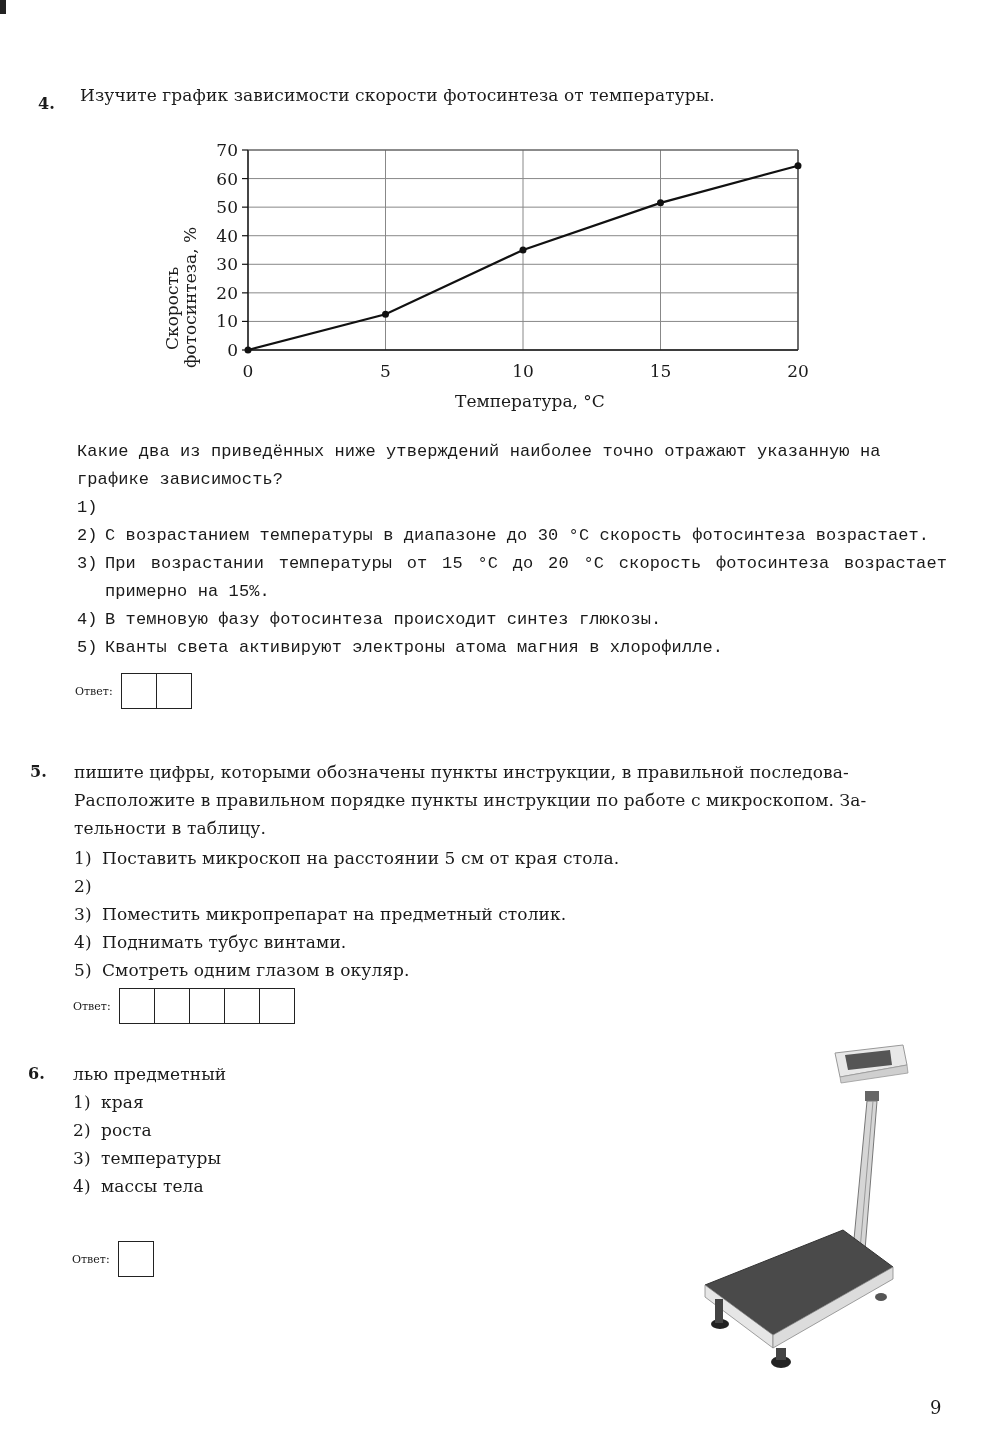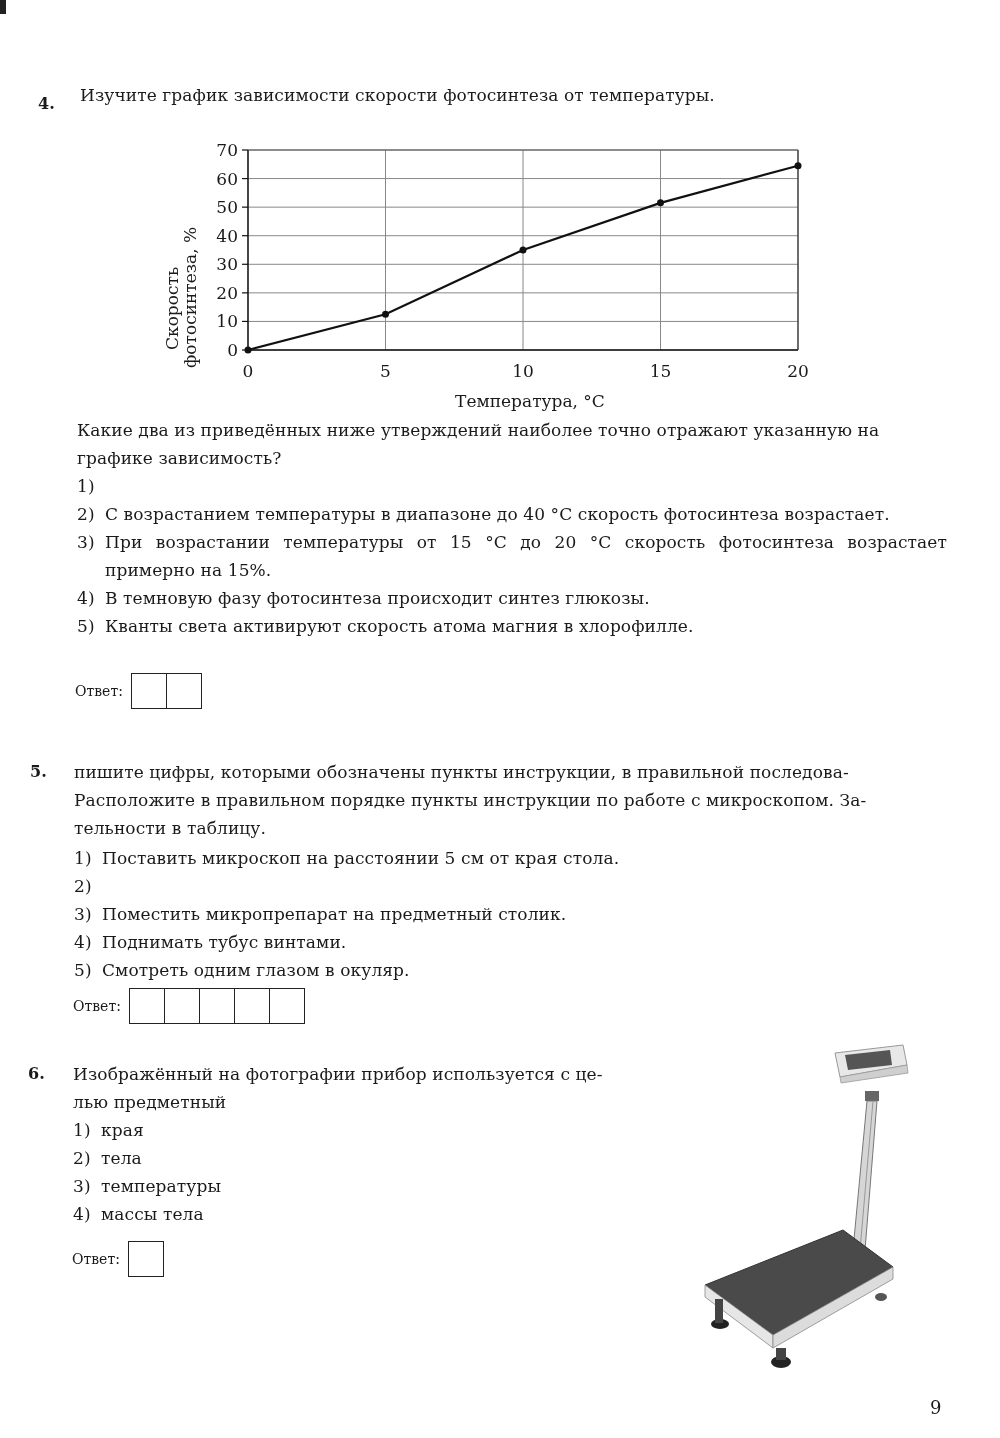--- a/index.html
+++ b/index.html
@@ -4,21 +4,21 @@
 <style>
   html,body{margin:0;padding:0;background:#fff;}
   body{width:1000px;height:1438px;position:relative;overflow:hidden;
        font-family:"DejaVu Serif","Liberation Serif",serif;color:#1a1a1a;}
   .abs{position:absolute;}
   .txt{font-size:17px;line-height:28px;letter-spacing:0.1px;}
   .qnum{font-weight:bold;font-size:16px;}
   .item{display:flex;}
   .item .n{width:28px;flex:none;}
   .just{text-align:justify;text-align-last:left;}
-  .ansrow{display:flex;align-items:center;gap:8px;font-size:14px;}
+  .ansrow{display:flex;align-items:center;gap:8px;font-size:11px;}
   .cells{display:flex;border:1.5px solid #222;}
   .cell{width:34px;height:34px;border-right:1.5px solid #222;}
   .cell:last-child{border-right:none;}
   .corner{position:absolute;left:0;top:0;width:6px;height:14px;background:#222;}
   svg text{font-family:"DejaVu Serif","Liberation Serif",serif;fill:#1a1a1a;}
 </style>
 </head>
 <body>
 
 <div class="corner"></div>
@@ -81,42 +81,42 @@
       <circle cx="510.5" cy="67.85714285714283" r="3.5" fill="#111"></circle>
       <circle cx="648" cy="30.714285714285722" r="3.5" fill="#111"></circle>
     </g>
   <text id="xlabel" x="380" y="272" text-anchor="middle" font-size="17">Температура, °С</text>
   <g transform="translate(28,215) rotate(-90)">
     <text x="0" y="0" font-size="17">Скорость</text>
     <text x="-18" y="18" font-size="17">фотосинтеза, %</text>
   </g>
 </svg>
 
-<div class="abs txt" style="left:77px;top:416px;width:870px;">
+<div class="abs txt" style="left:77px;top:438px;width:870px;font-family:Liberation Mono, monospace;">
   <div style="white-space:nowrap;">Какие два из приведённых ниже утверждений наиболее точно отражают указанную на</div>
   <div>графике зависимость?</div>
   <div id="q4-options" style="margin-top: 0px;">
       <div class="item">
         <span class="n">1)</span>
       </div>
       <div class="item">
         <span class="n">2)</span>
-        <span class="just">С возрастанием температуры в диапазоне до 40 °С скорость фотосинтеза возрастает.</span>
+        <span class="just">С возрастанием температуры в диапазоне до 30 °С скорость фотосинтеза возрастает.</span>
       </div>
       <div class="item">
         <span class="n">3)</span>
         <span class="just">При возрастании температуры от 15 °С до 20 °С скорость фотосинтеза возрастает примерно на 15%.</span>
       </div>
       <div class="item">
         <span class="n">4)</span>
         <span class="just">В темновую фазу фотосинтеза происходит синтез глюкозы.</span>
       </div>
       <div class="item">
         <span class="n">5)</span>
-        <span class="just">Кванты света активируют скорость атома магния в хлорофилле.</span>
+        <span class="just">Кванты света активируют электроны атома магния в хлорофилле.</span>
       </div>
     </div>
 </div>
 
 <div class="abs ansrow" style="left:75px;top:673px;">
   <span>Ответ:</span>
   <div class="cells" id="q4-cells">
       <div class="cell"></div>
       <div class="cell"></div>
     </div>
@@ -155,30 +155,29 @@
       <div class="cell"></div>
       <div class="cell"></div>
       <div class="cell"></div>
       <div class="cell"></div>
       <div class="cell"></div>
     </div>
 </div>
 
 <div class="abs txt qnum" style="left:28px;top:1060px;">6.</div>
 <div class="abs txt" style="left:73px;top:1060px;width:600px;">
-  <div style="white-space:nowrap;">Изображённый на фотографии прибор используется с це-</div>
   <div>лью предметный</div>
   <div id="q6-options">
       <div class="item">
         <span class="n">1)</span>
         <span class="just">края</span>
       </div>
       <div class="item">
         <span class="n">2)</span>
-        <span class="just">тела</span>
+        <span class="just">роста</span>
       </div>
       <div class="item">
         <span class="n">3)</span>
         <span class="just">температуры</span>
       </div>
       <div class="item">
         <span class="n">4)</span>
         <span class="just">массы тела</span>
       </div>
     </div>

